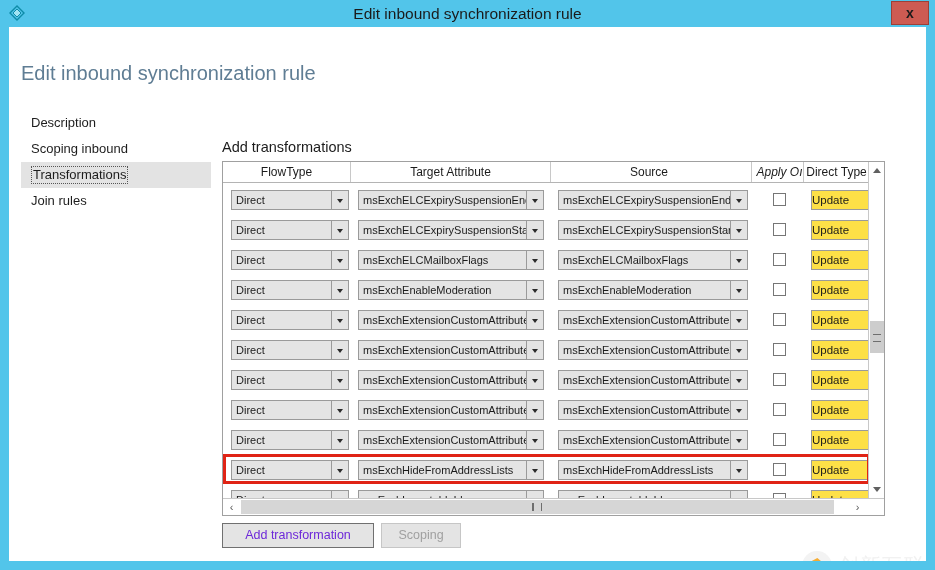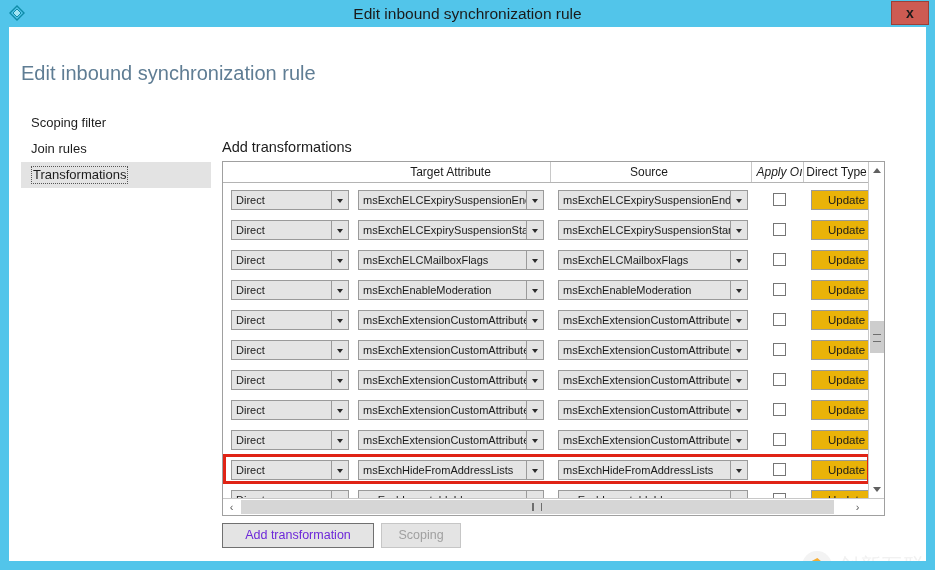--- a/index.html
+++ b/index.html
@@ -181,23 +181,23 @@
     background: #ffffff;
     cursor: pointer;
   }
 
   
   .merge {
     position: absolute;
     height: 20px;
     border: 1px solid #9a9a9a;
     border-right: none;
-    background: #eab308;
+    background: #fde047;
     line-height: 18px;
-    padding-left: 16px;
+    padding-left: 0;
     font-size: 11.5px;
     color: #1b1b1b;
     overflow: hidden;
     white-space: nowrap;
   }
 
   
   #red-box {
     position: absolute;
     left: 0px; top: 292px;
@@ -357,35 +357,39 @@
     <div id="title-text">Edit inbound synchronization rule</div>
     <div id="close-button">x</div>
   </div>
 
   <div id="client">
 
     <div id="page-heading">Edit inbound synchronization rule</div>
 
     <div id="sidebar">
       <div class="nav-item">
-        <span>Scoping filter</span>
+        <span>Description</span>
+      </div>
+      <div class="nav-item">
+        <span>Scoping inbound</span>
+      </div>
+      <div class="nav-item selected">
+        <span class="nav-focus">Transformations</span>
       </div>
       <div class="nav-item">
         <span>Join rules</span>
       </div>
-      <div class="nav-item selected">
-        <span class="nav-focus">Transformations</span>
-      </div>
     </div>
 
     <div id="section-title">Add transformations</div>
 
     <div id="grid">
 
       <div id="grid-header">
+          <div class="hcell" style="left: 0px; width: 128px;">FlowType</div>
           <div class="hcell" style="left: 128px; width: 200px;">Target Attribute</div>
           <div class="hcell" style="left: 324px; width: 205px;">Source</div>
           <div class="hcell" style="left: 533px; width: 48px; font-style: italic;">Apply Oı</div>
           <div class="hcell" style="left: 581px; width: 66px;">Direct Type</div>
         </div>
 
       <div id="rows-viewport">
           <div class="row" style="top: 2px;">
             <div class="combo" style="left: 8px; width: 118px; top: 5px;">
               <div class="val">Direct</div>

